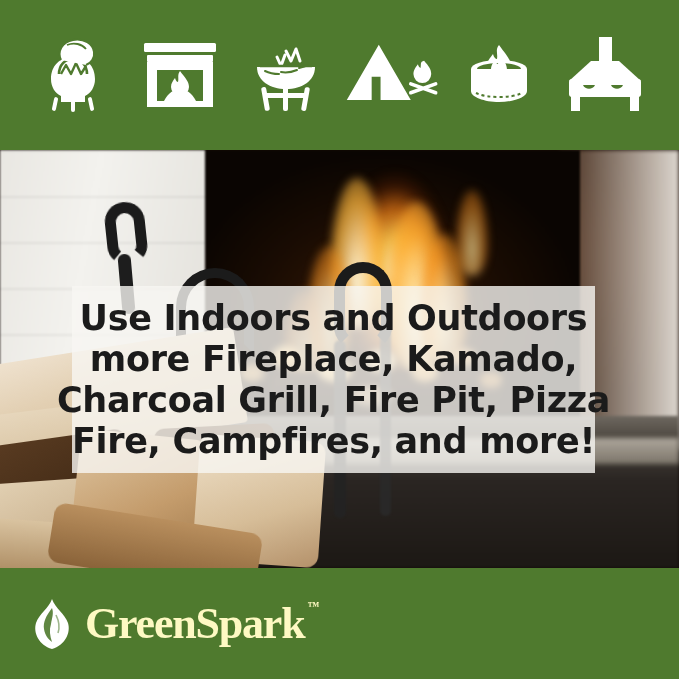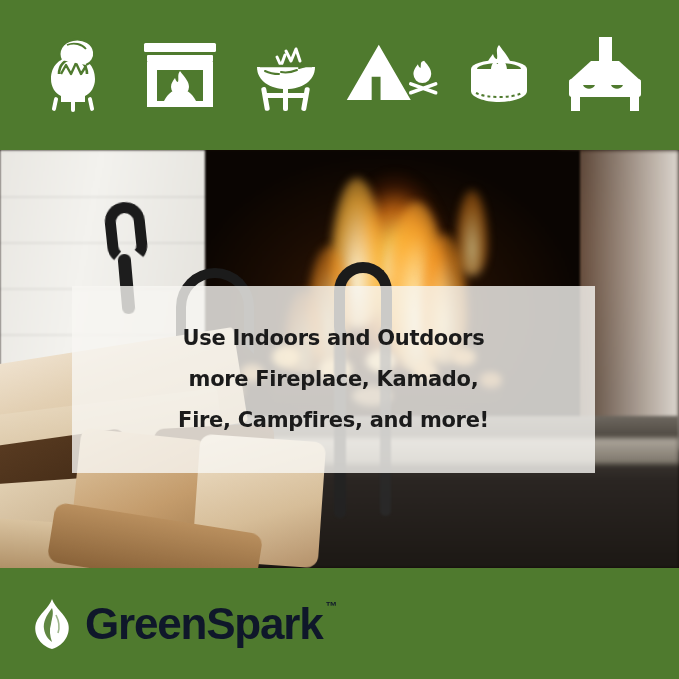--- a/index.html
+++ b/index.html
@@ -205,46 +205,46 @@
   .text-box {
     position:absolute;
     left:72px; top:286px; width:523px; height:187px;
     background:rgba(248,246,243,0.80);
     display:flex; flex-direction:column;
     align-items:center; justify-content:center;
   }
   .headline {
     font-family:"DejaVu Sans", sans-serif;
     font-weight:bold;
-    font-size:21px;
+    font-size:35px;
     line-height:41px;
     letter-spacing:-0.3px;
     color:#1b1b1b;
     text-align:center;
     white-space:nowrap;
   }
 
   
   .logo-band {
     position:absolute; left:0; top:568px;
     width:679px; height:111px;
     background:#4F7A2E;
     display:flex; align-items:center;
     padding-left:30px;
   }
   .logo-mark { width:44px; height:52px; flex:0 0 auto; }
   .logo-mark svg { display:block; }
   .logo-wordmark {
     position:relative;
     margin-left:11px;
-    font-family:Liberation Sans, sans-serif;
+    font-family:Liberation Serif, serif;
     font-weight:bold;
     font-size:44px;
     letter-spacing:-1.2px;
-    color:#0f172a;
+    color:#fef9c3;
     line-height:1;
     white-space:nowrap;
   }
   .tm {
     position:absolute; top:-2px; right:-15px;
     font-size:12px; font-weight:bold; letter-spacing:0;
   }
 </style>
 </head>
 <body>
@@ -370,20 +370,21 @@
     <div class="wood w-2"></div>
     <div class="wood w-3"></div>
     <div class="wood w-5"></div>
     <div class="wood w-7"></div>
     <div class="wood w-6"></div>
   </div>
 
   <div class="text-box">
     <div class="headline">Use Indoors and Outdoors</div>
     <div class="headline">more Fireplace, Kamado,</div>
+    <div class="headline">Charcoal Grill, Fire Pit, Pizza</div>
     <div class="headline">Fire, Campfires, and more!</div>
   </div>
 
   <div class="logo-band">
     <div class="logo-mark">
       <svg width="44" height="52" viewBox="0 0 44 52" fill="none">
         <path d="M22 1c3 9 13 15 16 24 3 10-3 22-16 26C9 47 3 35 6 25 9 16 19 10 22 1z" fill="#fff"></path>
         <path d="M22 10c-6 8-9 14-8 21 1 6 4 10 8 13-2-6-3-12-1-18 1-6 3-11 1-16z" fill="#4F7A2E" opacity="0.9"></path>
         <path d="M26 17c3 6 4 12 2 18" stroke="#4F7A2E" stroke-width="1.6" fill="none" opacity="0.55"></path>
       </svg>

